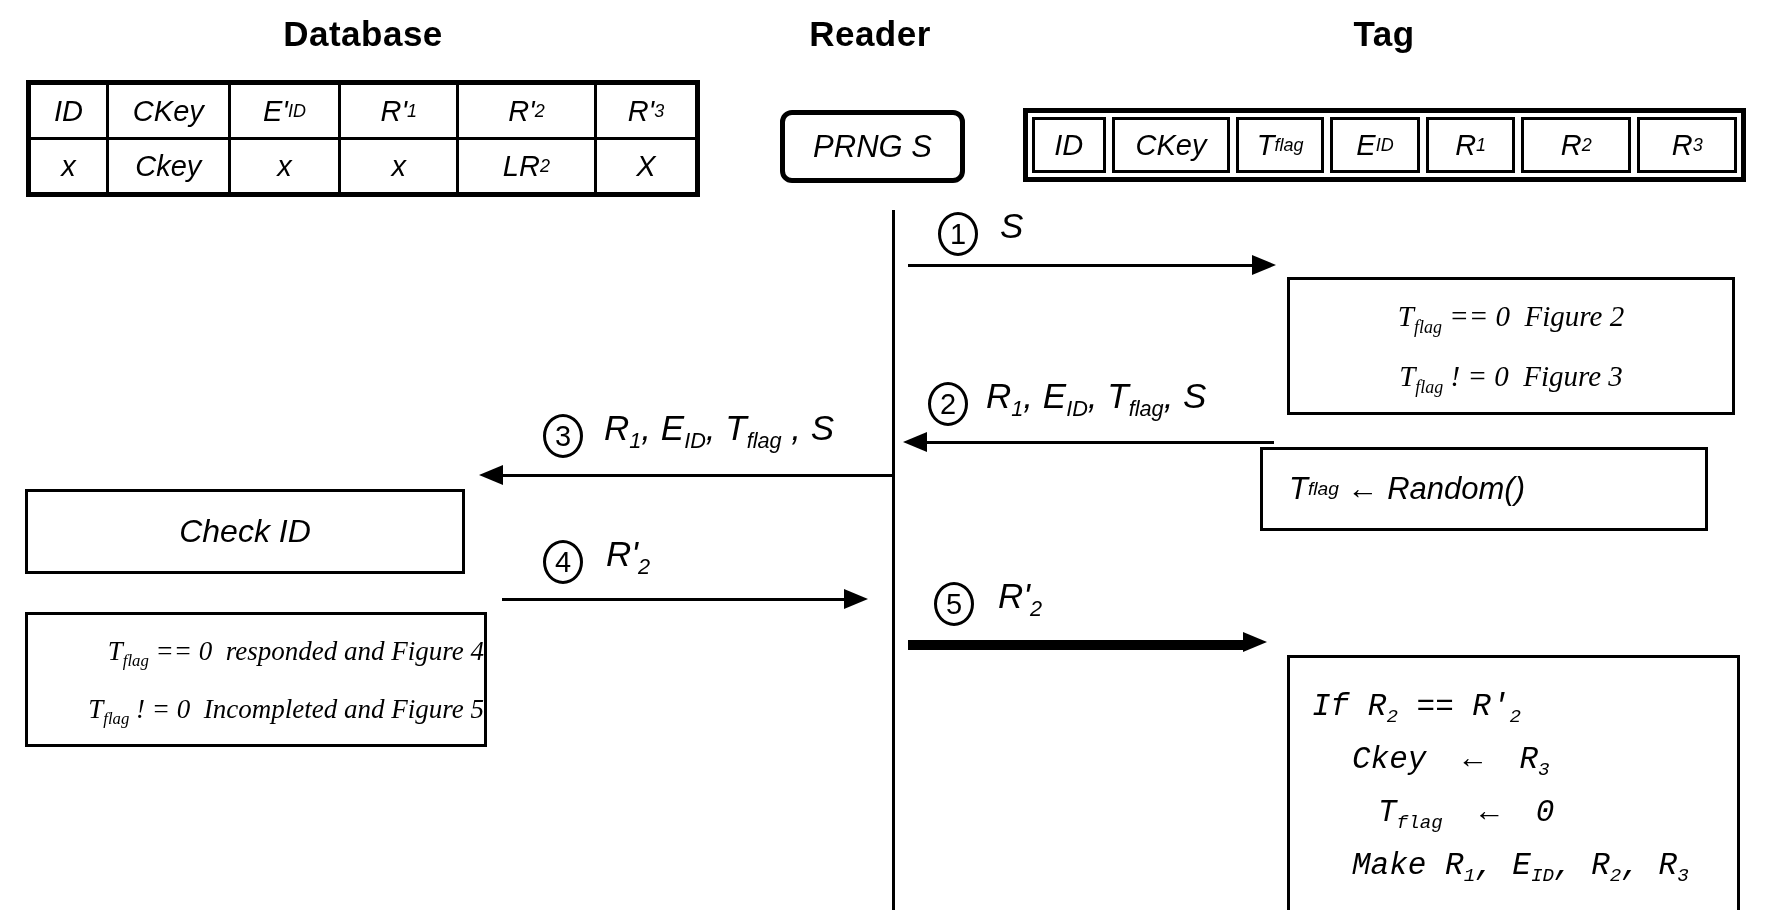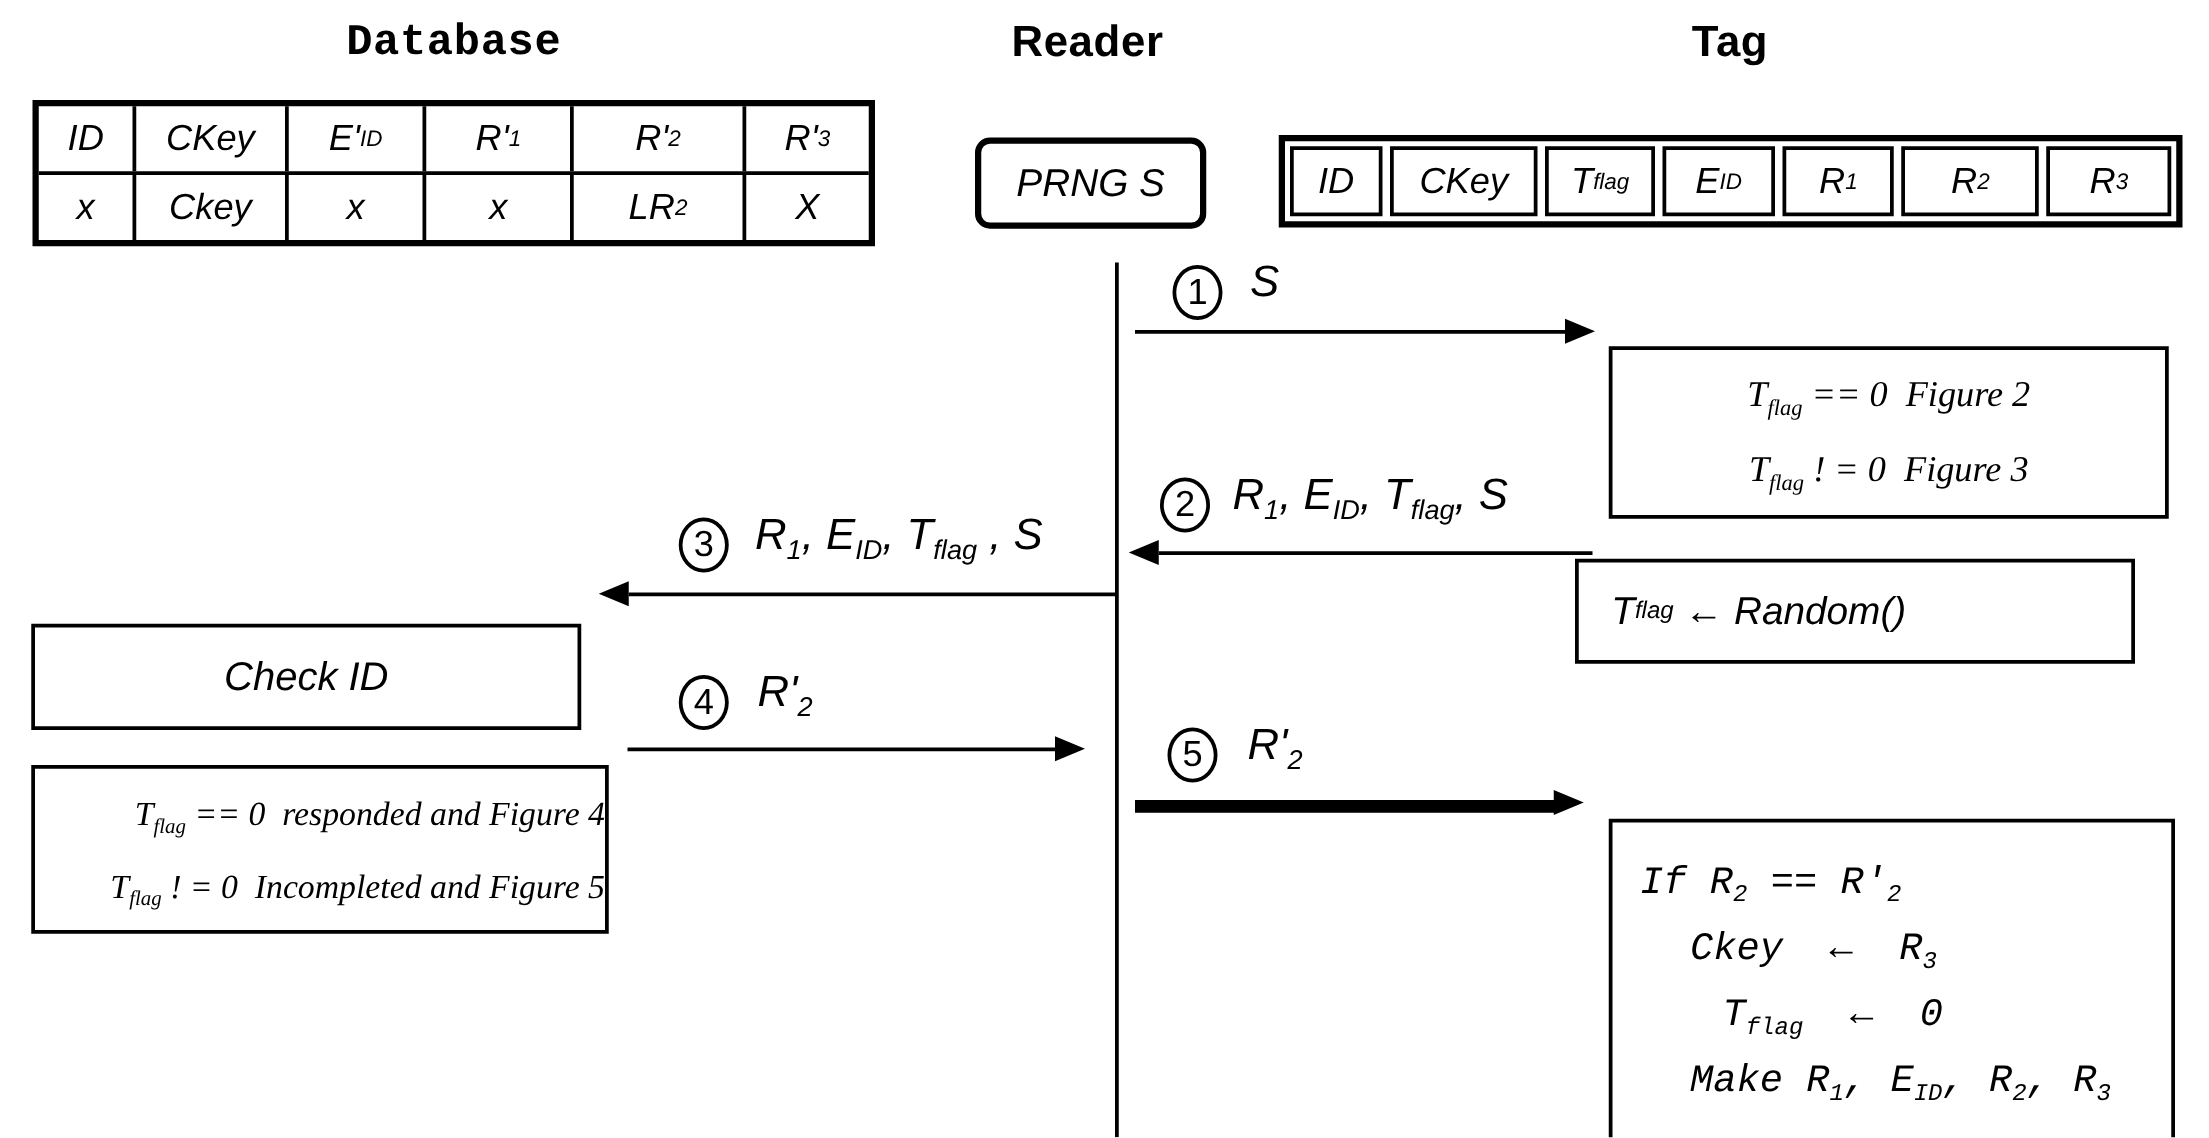--- a/index.html
+++ b/index.html
@@ -65,21 +65,21 @@
   .random-box { display:flex; align-items:center; font-style:italic; font-size:31px;
                 white-space:pre; padding-left:26px; box-sizing:border-box; }
   .if-box { font-style:italic; font-size:31px; padding-top:22px; box-sizing:border-box; }
   .if-box .iline { white-space:pre; line-height:53px; }
 </style>
 </head>
 <body>
 
 <div id="canvas">
 
-  <div class="abs col-title" style="left:26px; top:14px; width:674px;font-family:Liberation Mono, monospace;">Database</div>
+  <div class="abs col-title" style="left:26px; top:14px; width:674px;">Database</div>
   <div class="abs col-title" style="left:1234px; top:14px; width:300px;">Tag</div>
   <div class="abs col-title" style="left:760px; top:14px; width:220px;">Reader</div>
 
   <div class="abs thick db-table" style="left:26px; top:80px; width:674px; height:117px;">
     <div class="db-row header">
       <div class="db-cell" style="flex:78">ID</div>
       <div class="db-cell" style="flex:123">CKey</div>
       <div class="db-cell" style="flex:112">E'<sub>ID</sub></div>
       <div class="db-cell" style="flex:119">R'<sub>1</sub></div>
       <div class="db-cell" style="flex:140">R'<sub>2</sub></div>
@@ -124,21 +124,21 @@
   <div class="abs msg-line" style="left:927px; top:441px; width:347px;"></div>
   <div class="abs tri left" style="left:903px; top:432px;"></div>
 
   <div class="abs note random-box" style="left:1260px; top:447px; width:448px; height:84px;">T<sub>flag</sub> ← Random()</div>
 
   <div class="abs step" style="left:543px; top:414px;">3</div>
   <div class="abs msg-label" style="left:604px; top:408px;text-align:right;">R<sub>1</sub>, E<sub>ID</sub>, T<sub>flag</sub> , S</div>
   <div class="abs msg-line" style="left:503px; top:474px; width:390px;"></div>
   <div class="abs tri left" style="left:479px; top:465px;"></div>
 
-  <div class="abs note checkid" style="left:25px; top:499px; width:440px; height:85px;">Check ID</div>
+  <div class="abs note checkid" style="left:25px; top:489px; width:440px; height:85px;">Check ID</div>
 
   <div class="abs step" style="left:543px; top:540px;">4</div>
   <div class="abs msg-label" style="left:606px; top:534px;">R'<sub>2</sub></div>
   <div class="abs msg-line" style="left:502px; top:598px; width:344px;"></div>
   <div class="abs tri right" style="left:844px; top:589px;"></div>
 
   <div class="abs note serif-note left-align" style="left:25px; top:612px; width:462px; height:135px; padding-left:14px; font-size:27px;">
     <div class="nline" style="line-height:58px;">T<sub>flag</sub> == 0  responded and Figure 4</div>
     <div class="nline" style="line-height:58px;">T<sub>flag</sub> ! = 0  Incompleted and Figure 5</div>
   </div>

